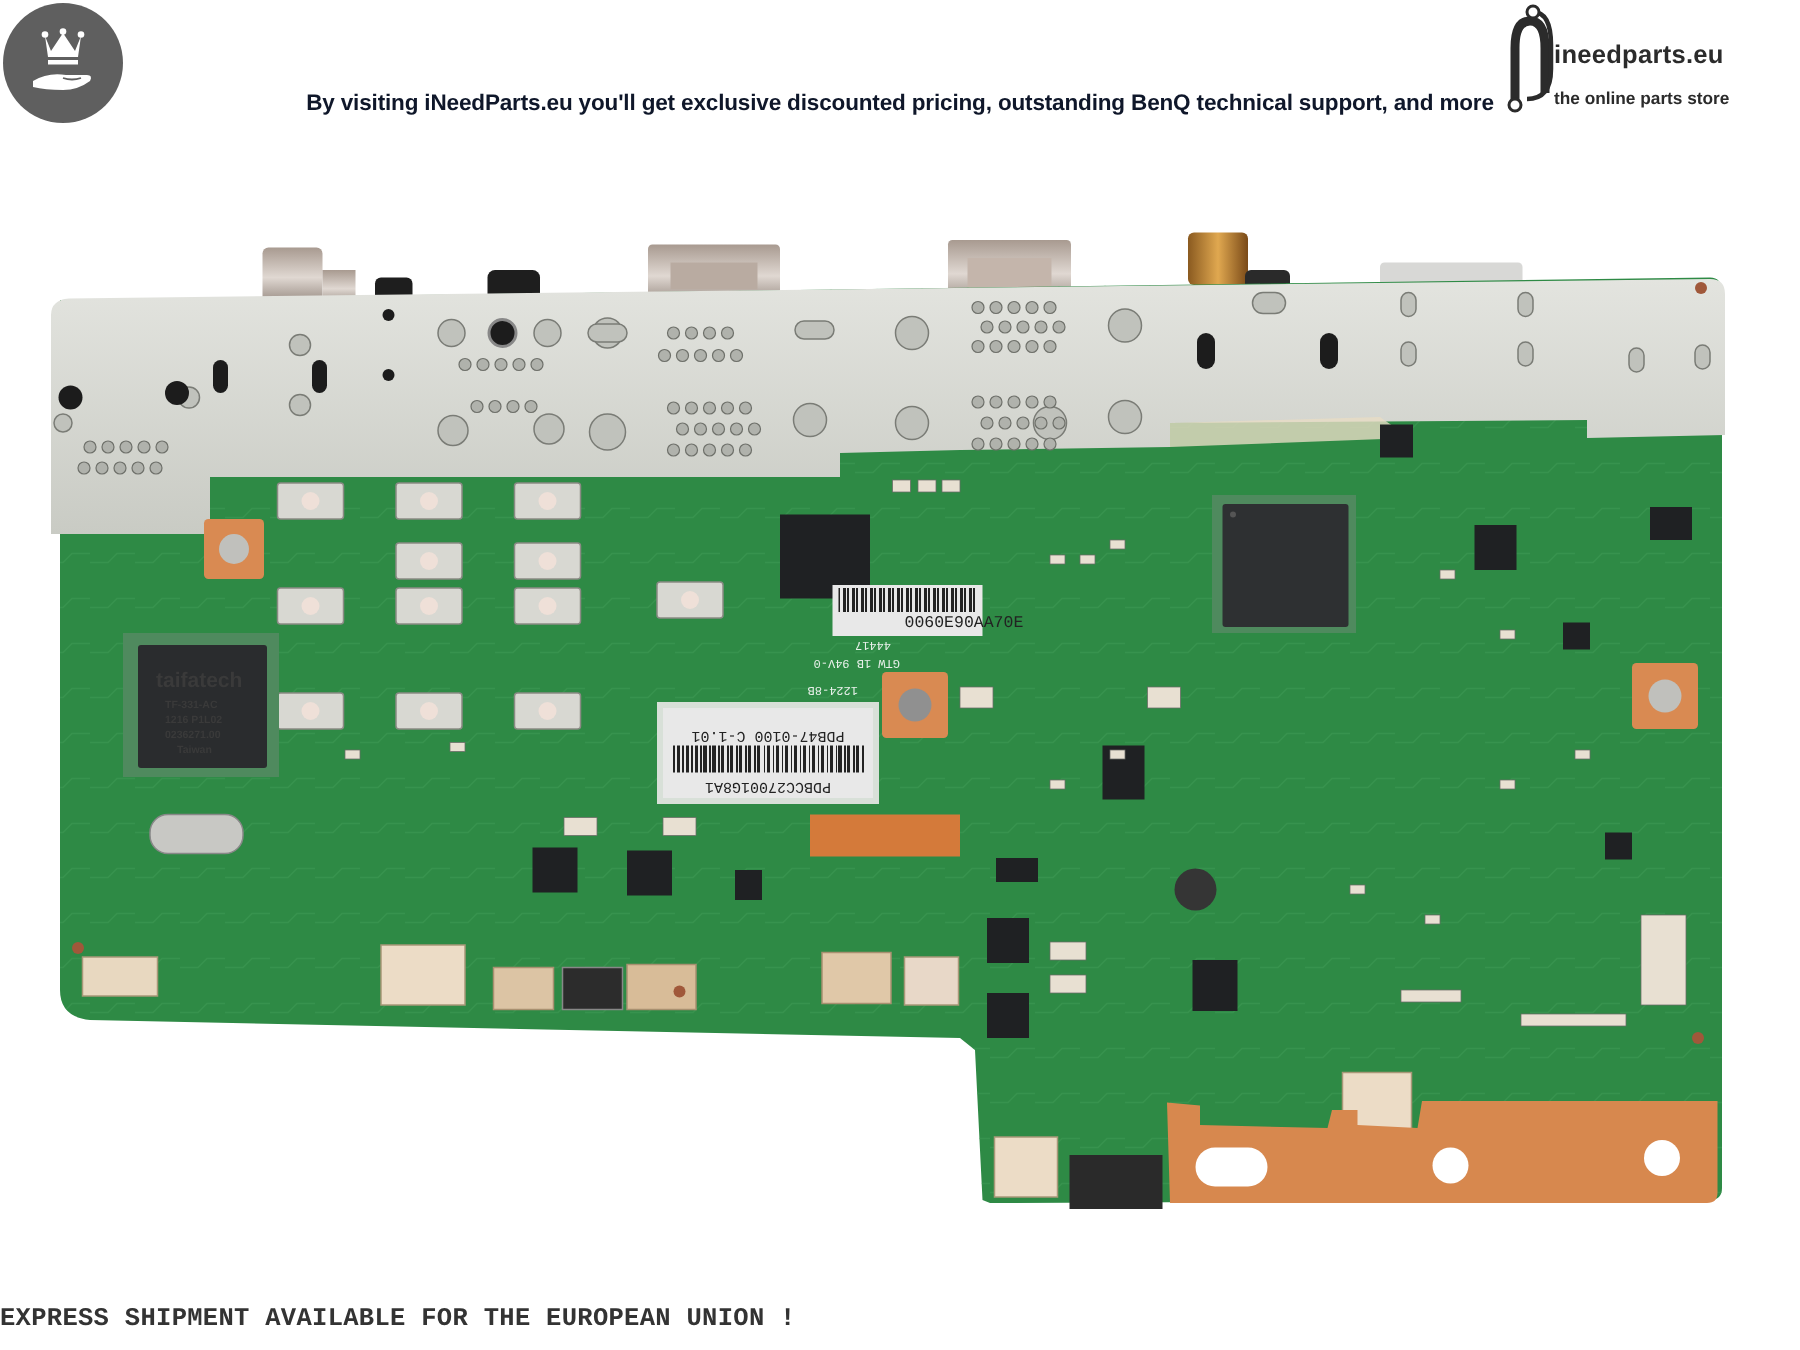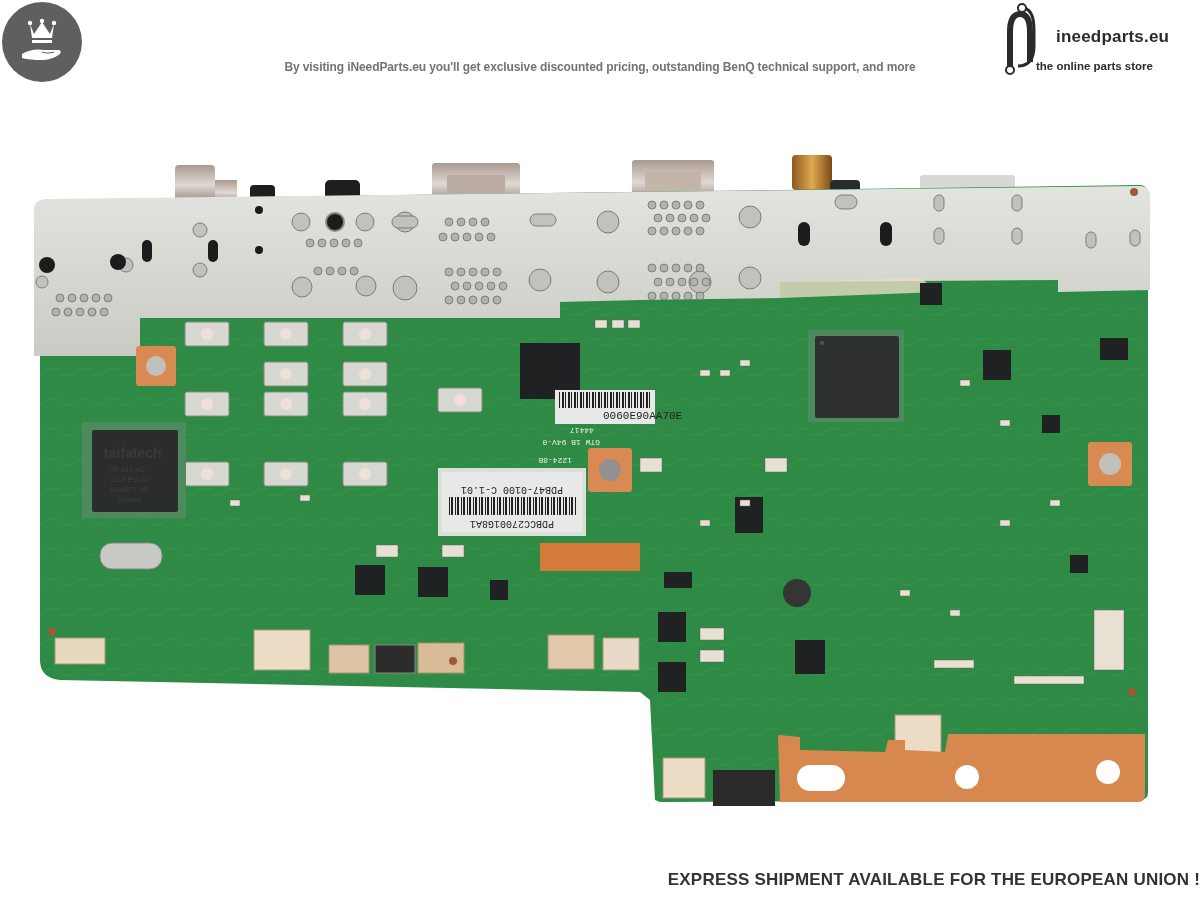--- a/index.html
+++ b/index.html
@@ -1,22 +1,22 @@
 <!DOCTYPE html>
 <html><head>
 <meta charset="utf-8">
 <style>
   html, body { margin: 0; padding: 0; background: #ffffff; }
   body { width: 1200px; height: 900px; position: relative; overflow: hidden; font-family: "DejaVu Sans", sans-serif; }
   .badge { position: absolute; left: 2px; top: 2px; width: 80px; height: 80px; border-radius: 50%; background: #5f5f5f; }
-  .tagline { position: absolute; left: 0; width: 1200px; top: 60px; text-align: center; font-family: "Liberation Sans", sans-serif; font-weight: bold; font-size: 12px; color: #737373; letter-spacing: -0.1px; }
+  .tagline { position: absolute; left: 0; width: 1200px; top: 60px; text-align: center; font-family: "Liberation Sans", sans-serif; font-weight: bold; font-size: 15px; color: #0f172a; letter-spacing: -0.1px; }
   .logo { position: absolute; left: 1000px; top: 2px; width: 200px; height: 76px; }
-  .logo-name { position: absolute; left: 36px; top: 25px; font-family: "Liberation Sans", sans-serif; font-weight: bold; font-size: 17px; color: #2b2b2b; letter-spacing: 0.2px; margin-left: 20px; }
+  .logo-name { position: absolute; left: 36px; top: 25px; font-family: "Liberation Sans", sans-serif; font-weight: bold; font-size: 17px; color: #2b2b2b; letter-spacing: 0.2px; }
   .logo-sub { position: absolute; left: 36px; top: 42px; font-family: "Liberation Sans", sans-serif; font-weight: bold; font-size: 11.5px; color: #2b2b2b; margin-top: 16px; }
-  .footer { position: absolute; left: 0; width: 1200px; top: 870px; text-align: right; font-family: Liberation Sans, sans-serif; font-weight: bold; font-size: 17px; color: #333333; letter-spacing: 0.2px; }
+  .footer { position: absolute; left: 0; width: 1200px; top: 870px; text-align: left; font-family: Liberation Mono, monospace; font-weight: bold; font-size: 17px; color: #333333; letter-spacing: 0.2px; }
   .board { position: absolute; left: 0; top: 150px; width: 1200px; height: 670px; }
   .barcode-label { position: absolute; background: #e8e8e8; font-family: "Liberation Mono", monospace; color: #222; }
   .chip-text { font-family: "Liberation Sans", sans-serif; fill: #3a3a3a; font-weight: bold; }
 </style>
 </head>
 <body>
 
 <div class="badge">
   <svg width="80" height="80" viewBox="0 0 80 80">
     <path d="M28 22 L32 32 L40 20 L48 32 L52 22 L50 36 L30 36 Z" fill="#ffffff"></path>

